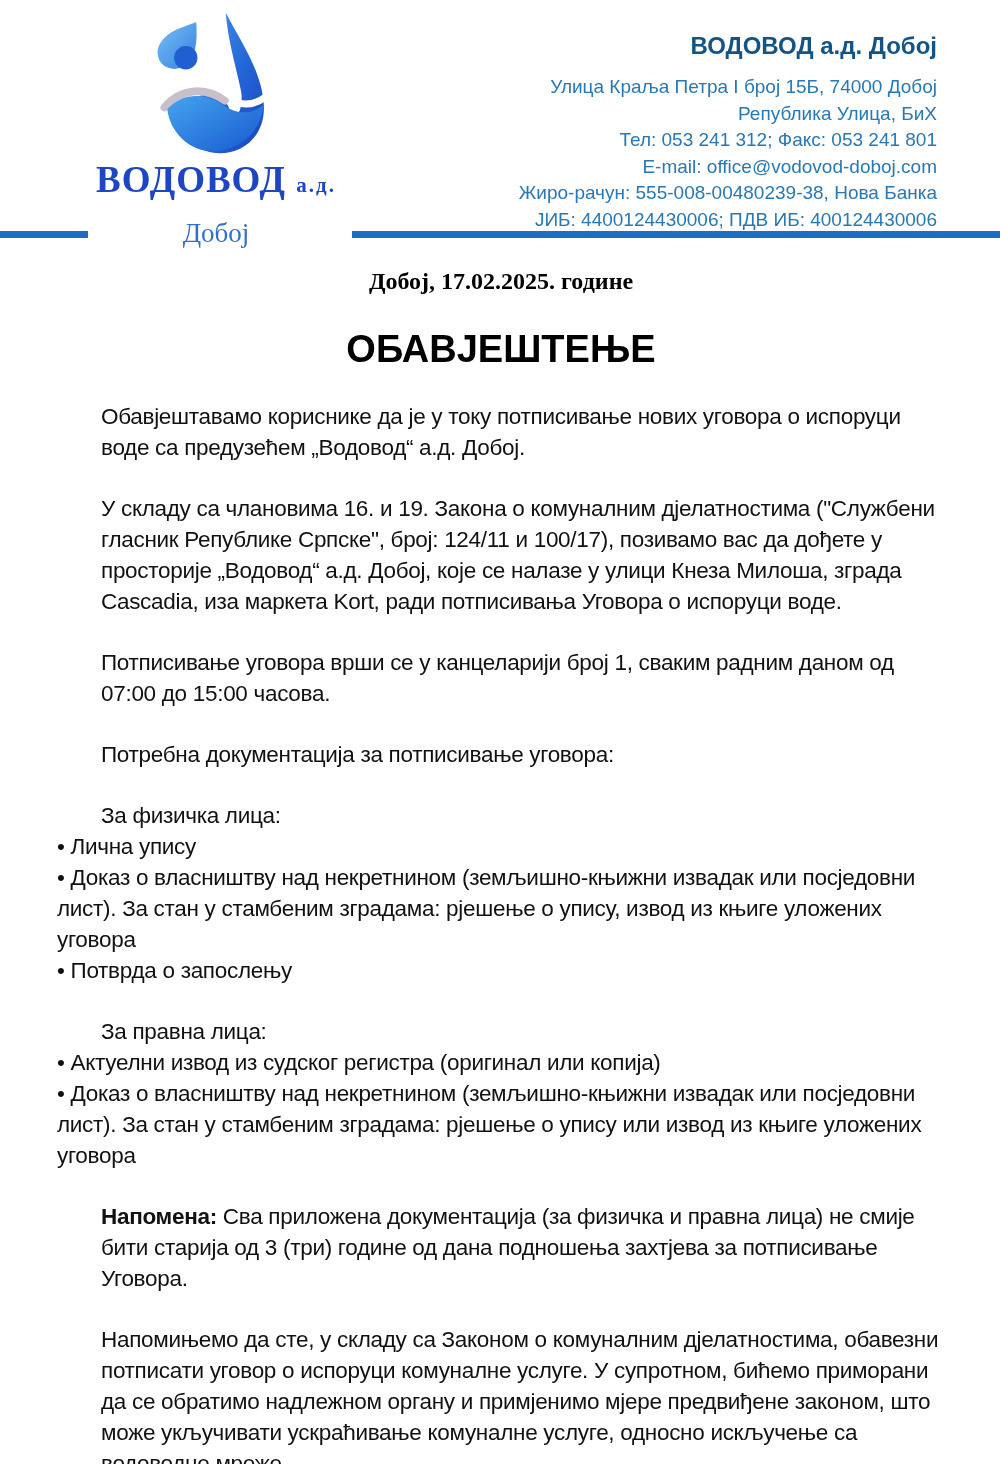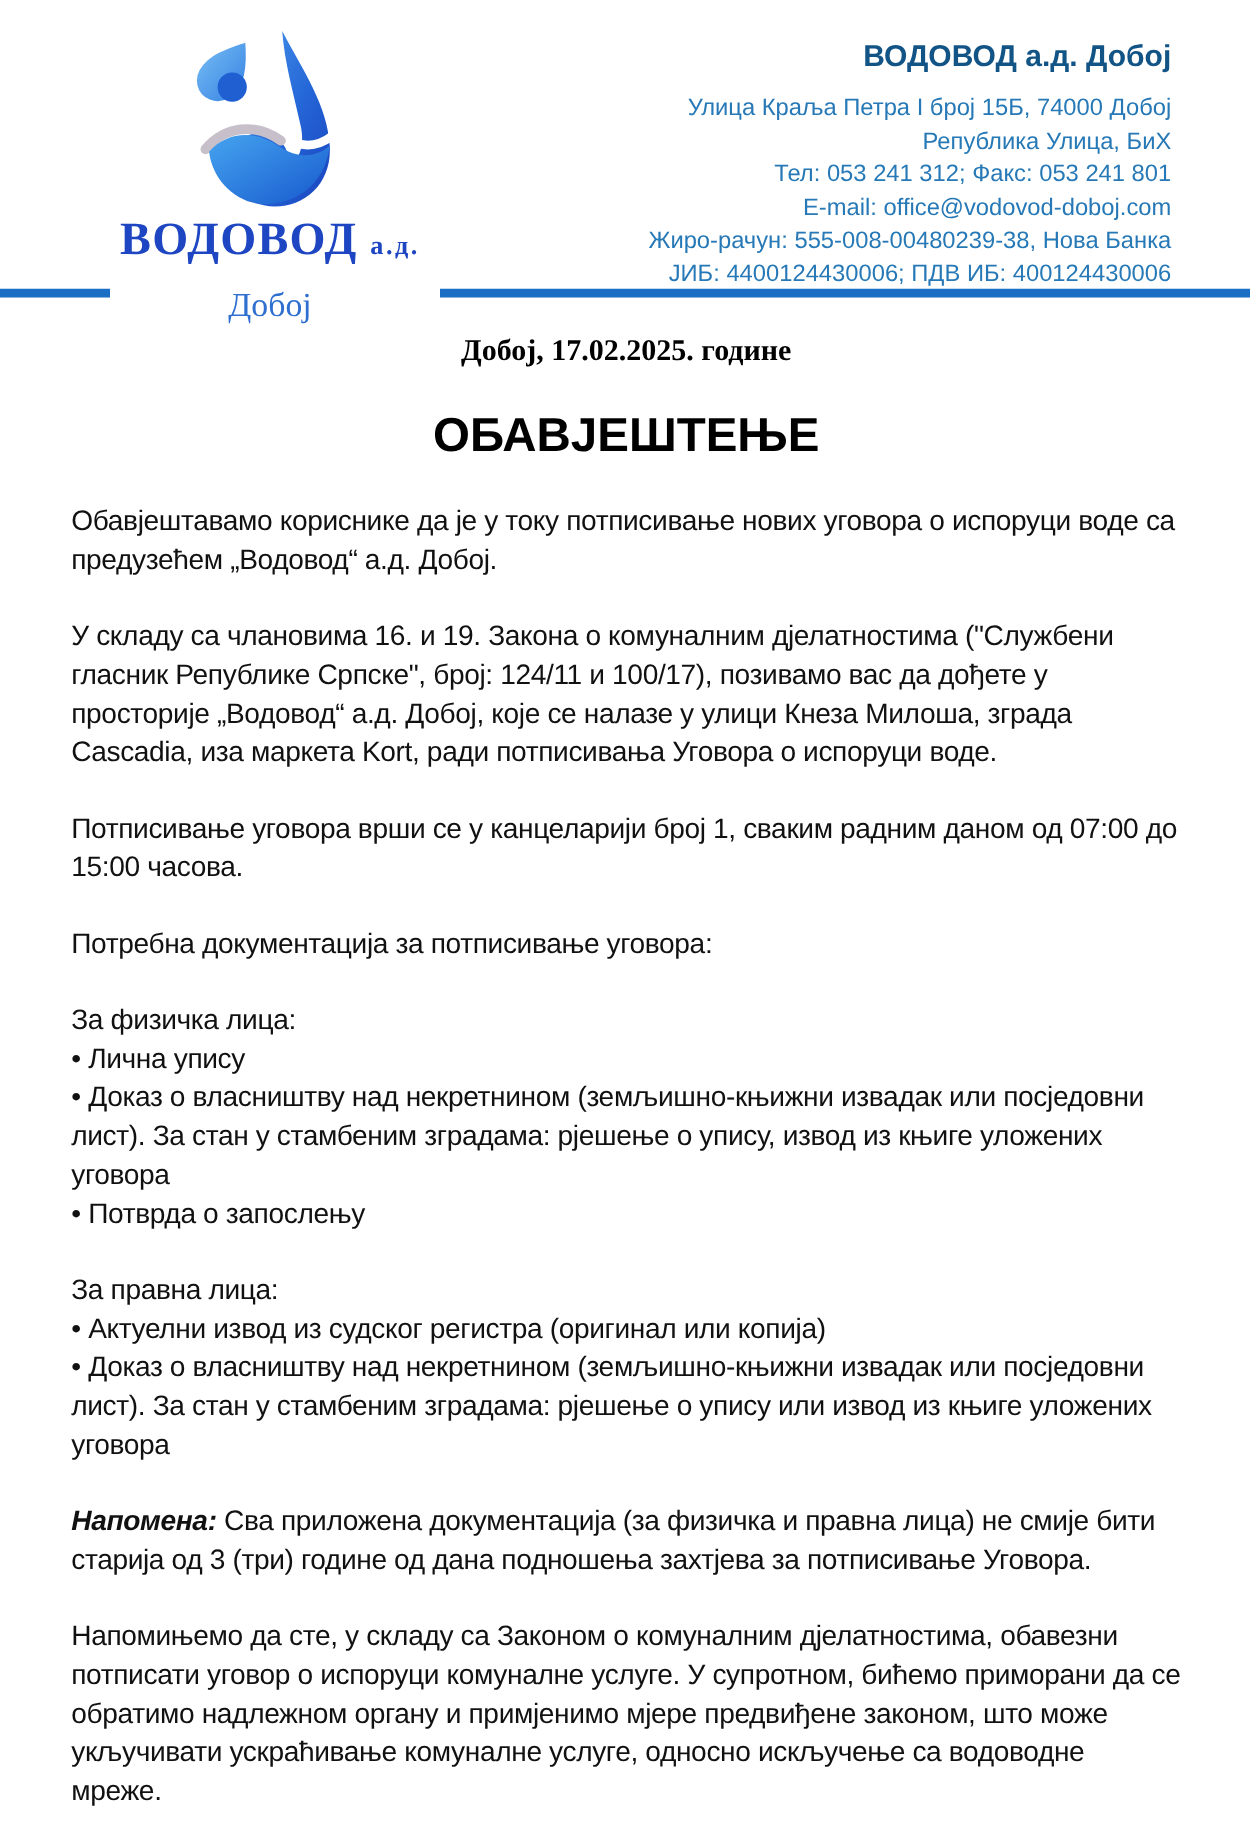--- a/index.html
+++ b/index.html
@@ -8,21 +8,21 @@
     position:relative;
     width:1000px; height:1464px;
     background:#ffffff;
     font-family:"Liberation Sans", sans-serif;
     color:#111111;
     overflow:hidden;
   }
 
   
   .logo-block {
-    position:absolute; left:88px; top:22px; width:256px;
+    position:absolute; left:88px; top:10px; width:256px;
     text-align:center;
   }
   .logo-icon { display:block; margin:0 auto; }
   .logo-name-line {
     margin-top:2px;
     font-family:"Liberation Serif", serif;
     font-weight:bold;
     color:#1e46c2;
     font-size:37px;
     letter-spacing:1px;
@@ -75,24 +75,24 @@
   }
   .doc-title {
     text-align:center;
     font-weight:bold;
     font-size:38px;
     line-height:44px;
     letter-spacing:0;
     margin-top:30px;
     color:#000000;
   }
-  .para   { margin-top:30px; }
+  .para   { margin-top:30px;margin-left:44px; }
   .hd     { font-weight:normal; }
   .li     { margin-top:0; }
-  .note-label { font-weight:bold;font-style:italic; }
+  .note-label { font-weight:bold; }
 </style>
 </head>
 <body>
 
 <div class="page">
 
   <div class="logo-block">
     <svg class="logo-icon" width="156" height="148" viewBox="0 0 160 150" xmlns="http://www.w3.org/2000/svg">
       <defs>
         <linearGradient id="gBig" x1="0%" y1="0%" x2="100%" y2="100%">

